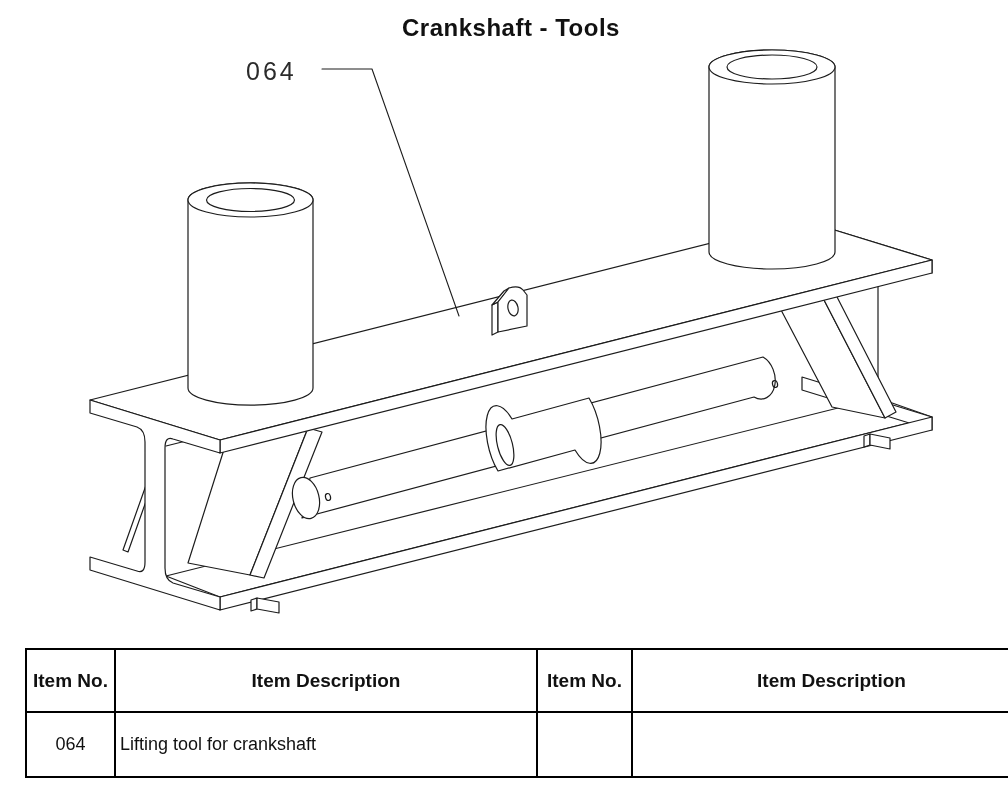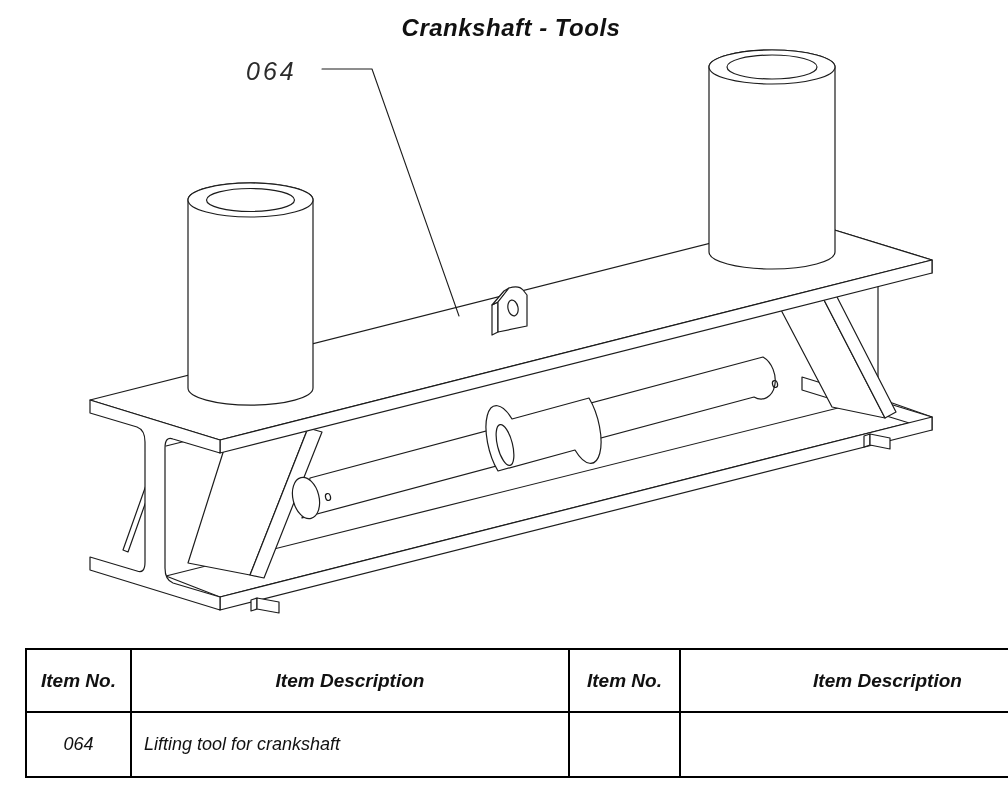--- a/index.html
+++ b/index.html
@@ -1,34 +1,34 @@
 <!DOCTYPE html>
 <html><head>
 <meta charset="utf-8">
 <style>
   html,body{margin:0;padding:0;background:#ffffff;}
   #page{
     position:relative;width:1008px;height:786px;background:#ffffff;
-    font-family:"Liberation Sans", sans-serif;color:#111;overflow:hidden;font-style:italic;
+    font-family:"Liberation Sans", sans-serif;color:#111;overflow:hidden;
   }
   #title{
     position:absolute;left:0;top:14px;width:1022px;text-align:center;
     font-size:24px;font-weight:bold;color:#111;letter-spacing:0.5px;
   }
   #drawing{position:absolute;left:0;top:0;}
   .callout-text{
     font-family:"Liberation Sans", sans-serif;font-size:25px;letter-spacing:3px;
     fill:#2b2b2b;font-weight:400;
   }
   #parts-table{
     position:absolute;left:25px;top:648px;width:965px;height:128px;
     border-collapse:collapse;table-layout:fixed;background:#fff;
   }
   #parts-table td{
-    border:2px solid #000;padding:12px;vertical-align:middle;
+    border:2px solid #000;padding:4px;vertical-align:middle;
     font-size:18px;color:#111;
   }
   #parts-table td.hdr{font-weight:bold;text-align:center;font-size:19px;line-height:22px;}
   #parts-table tr.hrow{height:63px;}
   #parts-table tr.brow{height:65px;}
   .c-itemno{width:79px;text-align:center;}
   .c-desc-l{width:412px;}
   .c-itemno2{width:85px;text-align:center;}
   .c-desc-r{width:389px;}
   td.body-desc{padding-left:22px;}

